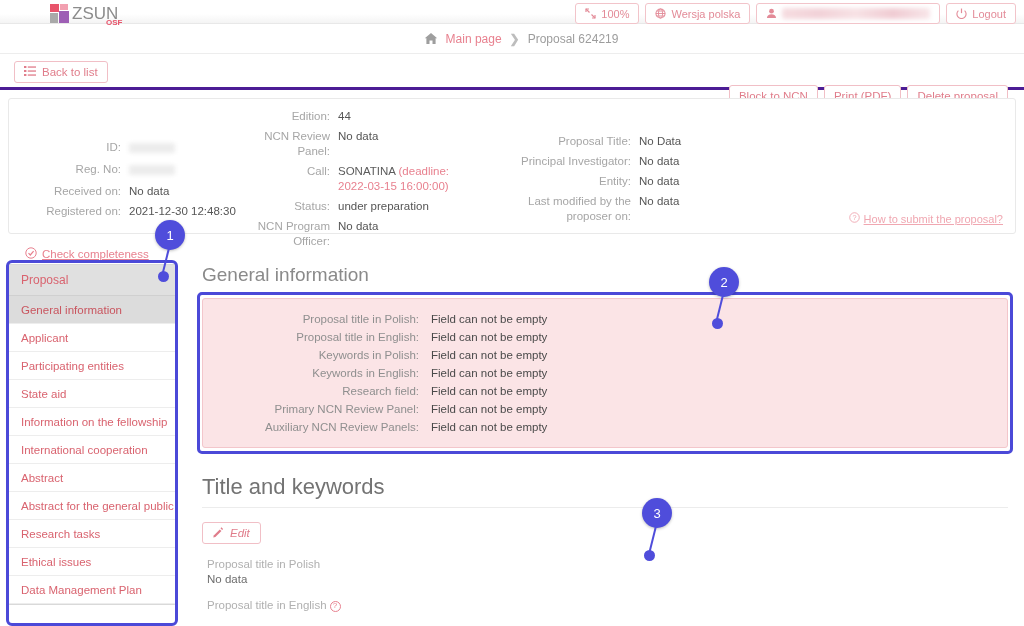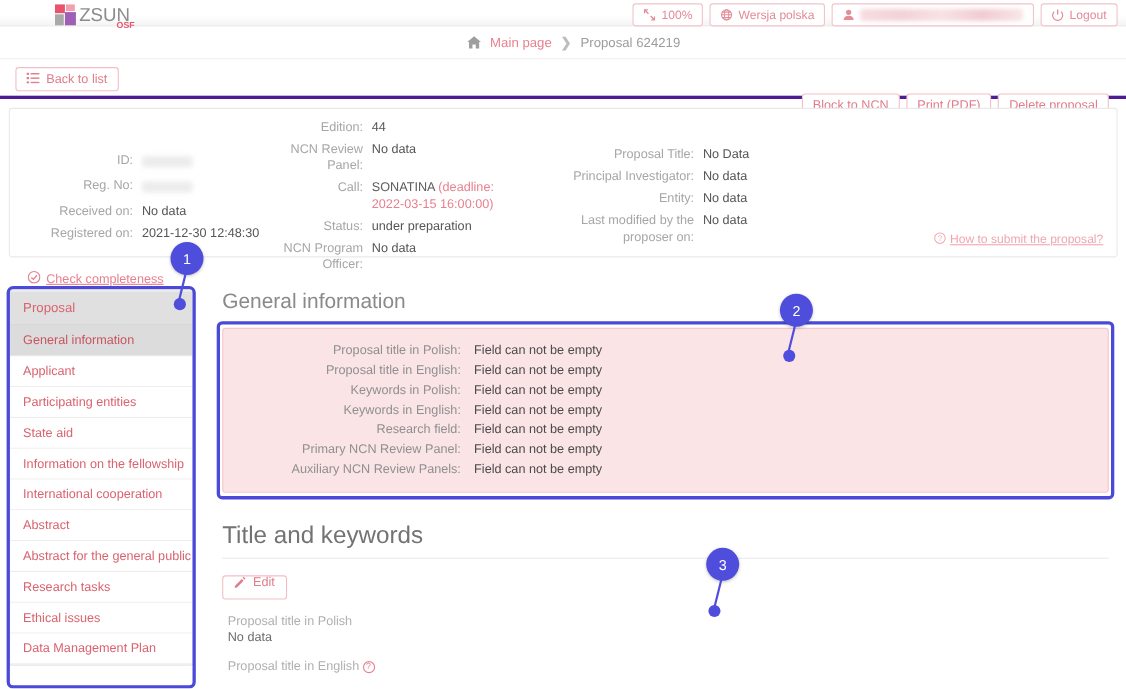--- a/index.html
+++ b/index.html
@@ -209,21 +209,21 @@
 
   .sec2 { margin-top: 26px; }
   .sec2 h2 {
     font-size: 22px; color: #737373; font-weight: 400;
     margin: 0 0 7px 0;
   }
   .hr { border-top: 1px solid #ececec; margin-bottom: 14px; }
   .editbtn {
     border: 1px solid #f1bfc6; border-radius: 3px; background:#fff;
     color:#e07d8b; font-size:11.5px; height:22px; padding:0 10px;
-    display:inline-flex; align-items:flex-start; gap:6px;
+    display:inline-flex; align-items:center; gap:6px;font-style:italic;
   }
   .fieldlbl { font-size:11.5px; color:#b0b0b0; margin:14px 0 3px 5px; }
   .fieldval { font-size:11.5px; color:#6d6d6d; margin:0 0 0 5px; }
   .qmark {
     display:inline-flex; align-items:center; justify-content:center;
     width:11px; height:11px; border-radius:50%;
     border:1px solid #e8818f; color:#e8818f;
     font-size:8px; line-height:1; margin-left:3px; vertical-align:1px;
   }
 

